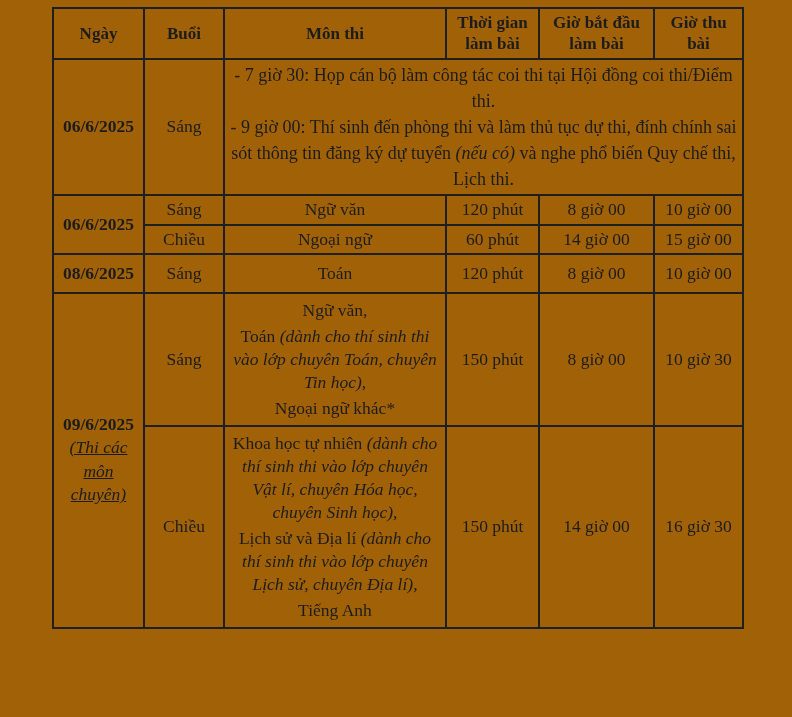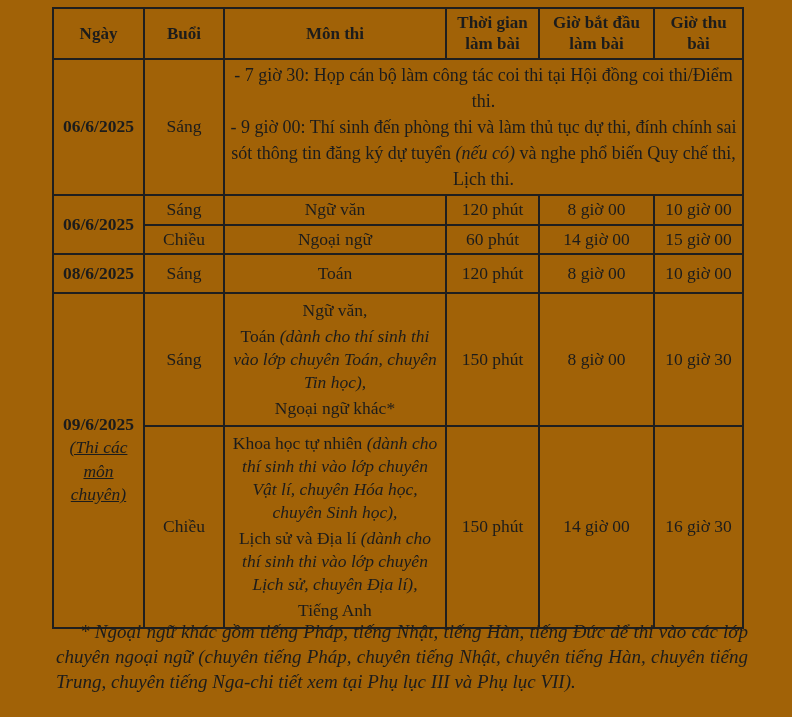--- a/index.html
+++ b/index.html
@@ -165,15 +165,14 @@
           <p><span>Lịch sử và Địa lí </span><span class="italic">(dành cho thí sinh thi vào lớp chuyên Lịch sử, chuyên Địa lí),</span></p>
           <p>Tiếng Anh</p>
         </td>
         <td class="num-cell">150 phút</td>
         <td class="num-cell">14 giờ 00</td>
         <td class="num-cell">16 giờ 30</td>
       </tr>
     </tbody>
   </table>
 
-  <div class="footnote">* Ngoại ngữ khác gồm tiếng Pháp, tiếng Nhật, tiếng Hàn, tiếng Đức để thi vào các lớp chuyên ngoại ngữ (chuyên tiếng Pháp, chuyên tiếng Nhật, chuyên tiếng Hàn, chuyên tiếng Trung, chuyên tiếng Nga-chi tiết xem tại Phụ lục III và Phụ lục VII).</div>
 
 </div>
 
 </body></html>

